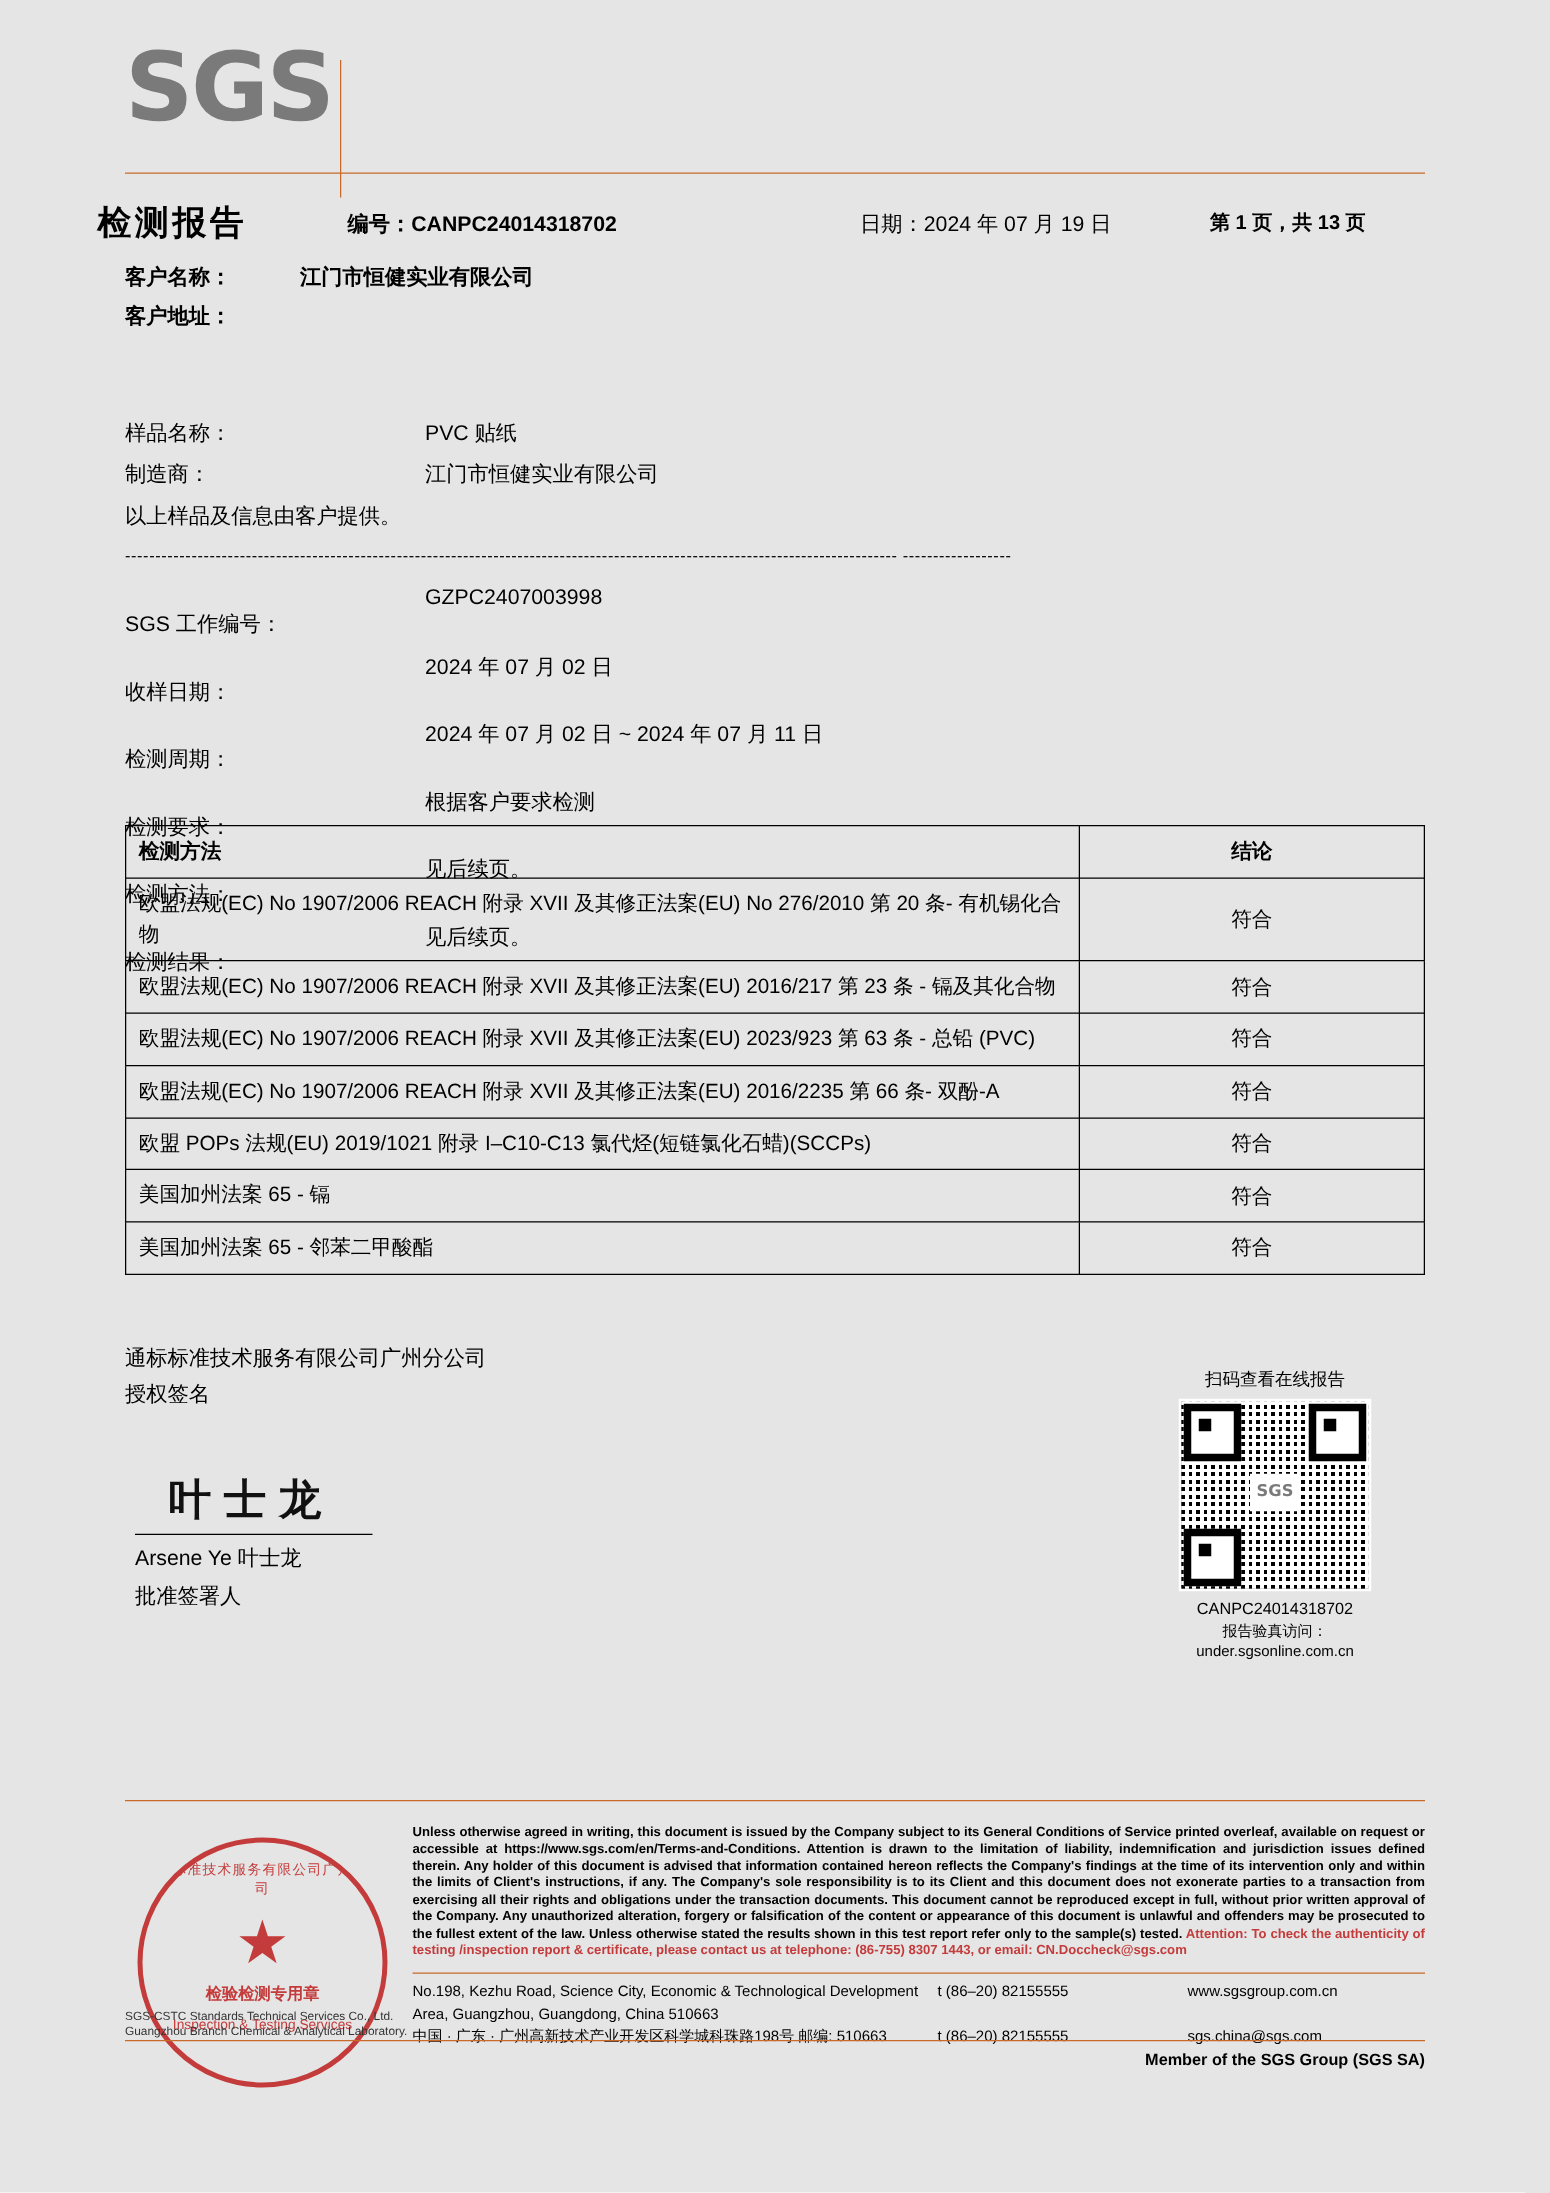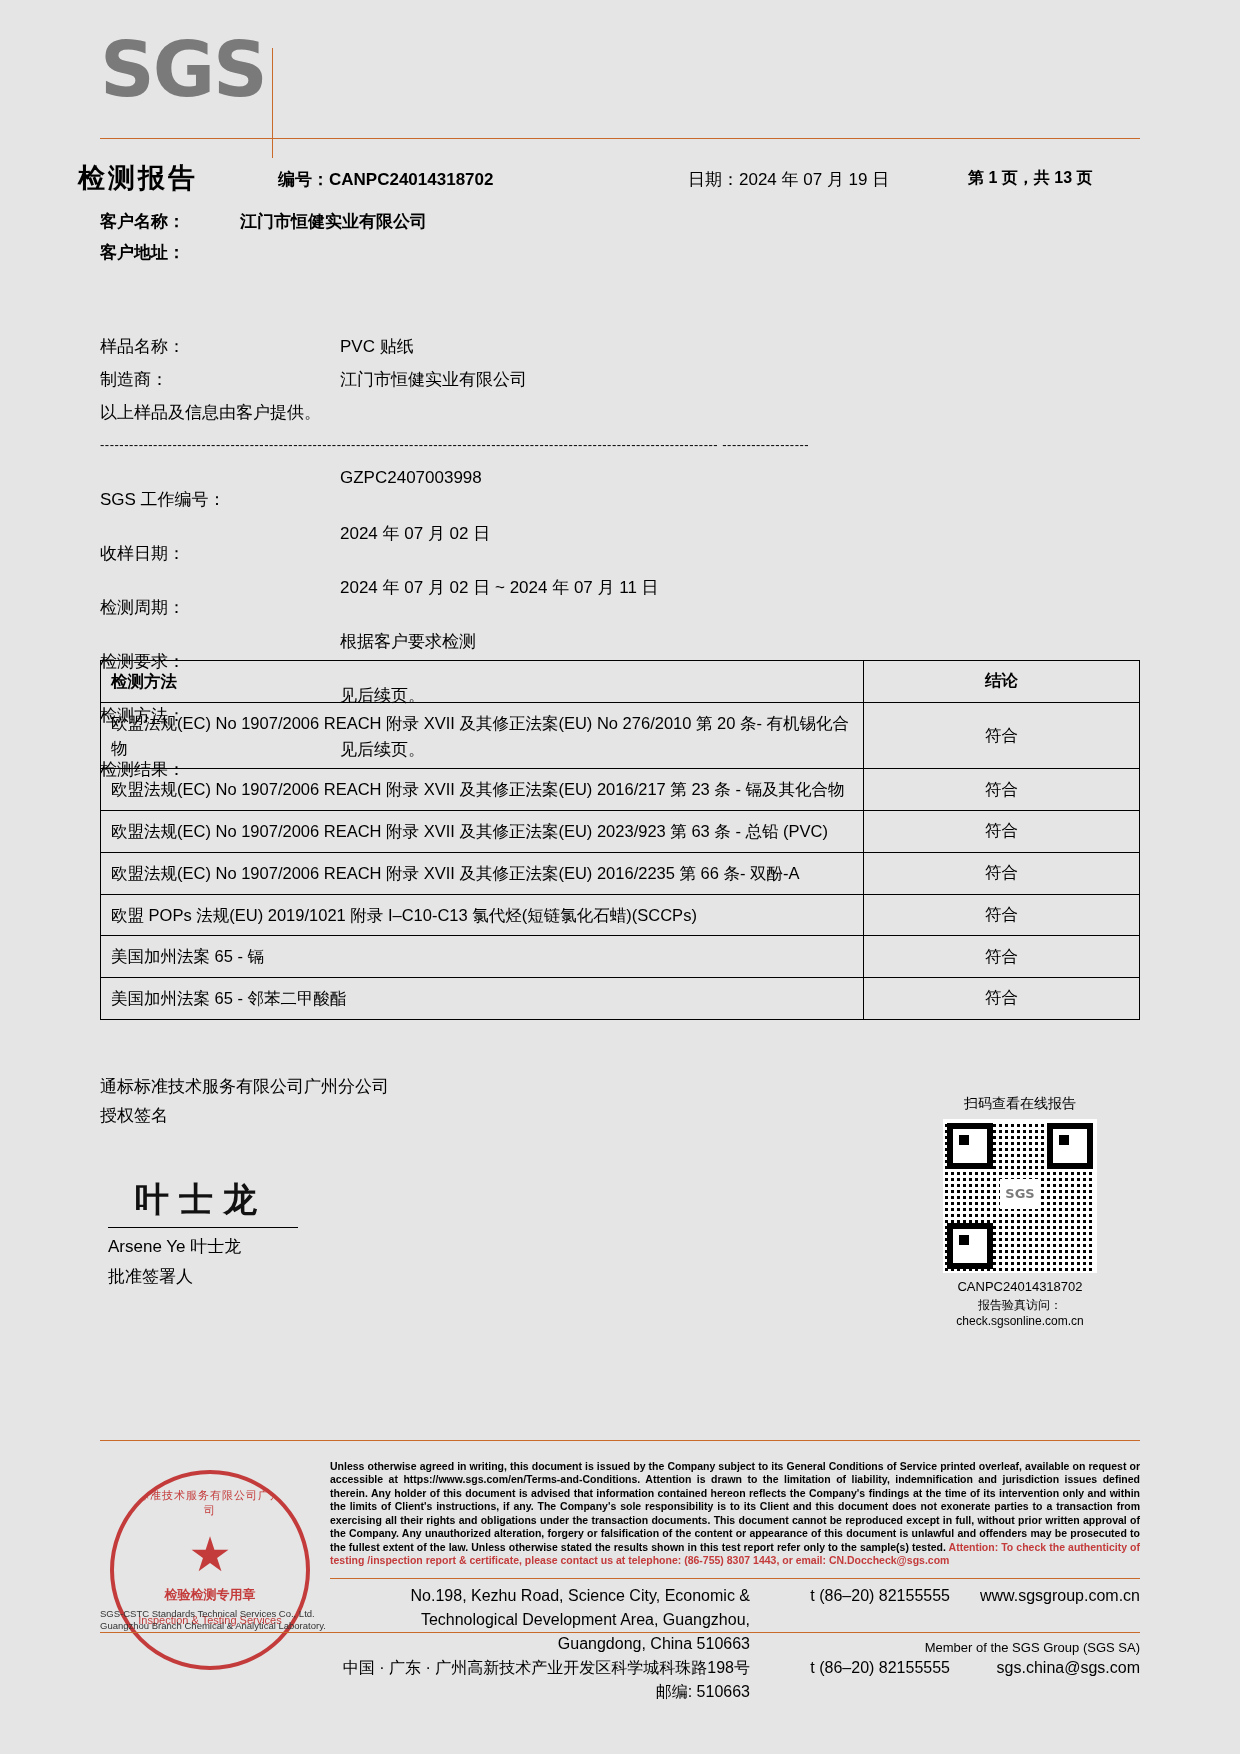--- a/index.html
+++ b/index.html
@@ -381,43 +381,42 @@
     left: 230px;
     top: 118px;
     width: 810px;
     border-top: 1px solid #c96a2b;
   }
   .footer-addr {
     position: absolute;
     left: 230px;
     top: 124px;
     width: 810px;
-    font-size: 16px;
+    font-size: 12px;
     line-height: 1.5;
-    text-align: right;
   }
   .addr-row {
     display: flex;
   }
   .addr-c1 { width: 420px; flex: 0 0 420px; }
   .addr-c2 { width: 200px; flex: 0 0 200px; }
   .addr-c3 { flex: 1; }
   .footer-bottom-rule {
     position: absolute;
     left: 0;
     top: 172px;
     width: 1040px;
     border-top: 1px solid #c96a2b;
   }
   .member-line {
     position: absolute;
     right: 0;
     top: 180px;
     font-size: 13px;
-    font-weight: normal;
+    font-weight: bold;
   }
   .stamp-caption1 {
     position: absolute;
     left: 0px;
     top: 148px;
     font-size: 9.5px;
     color: #333;
   }
   .stamp-caption2 {
     position: absolute;
@@ -551,21 +550,21 @@
   <div class="qr-block">
     <div class="qr-caption">扫码查看在线报告</div>
     <div class="qr-img">
       <div class="qr-finder qr-f1"></div>
       <div class="qr-finder qr-f2"></div>
       <div class="qr-finder qr-f3"></div>
       <div class="qr-center">SGS</div>
     </div>
     <div class="qr-code-no">CANPC24014318702</div>
     <div class="qr-check">报告验真访问：</div>
-    <div class="qr-check2">check.sgsonline.com.cn</div>
+    <div class="qr-check2">under.sgsonline.com.cn</div>
   </div>
 
   <div class="footer">
     <div class="footer-top-rule"></div>
 
     <div class="stamp">
       <div class="stamp-txt-top">通标标准技术服务有限公司广州分公司</div>
       <div class="stamp-star">★</div>
       <div class="stamp-txt-mid">检验检测专用章</div>
       <div class="stamp-txt-bot">Inspection &amp; Testing Services</div>

